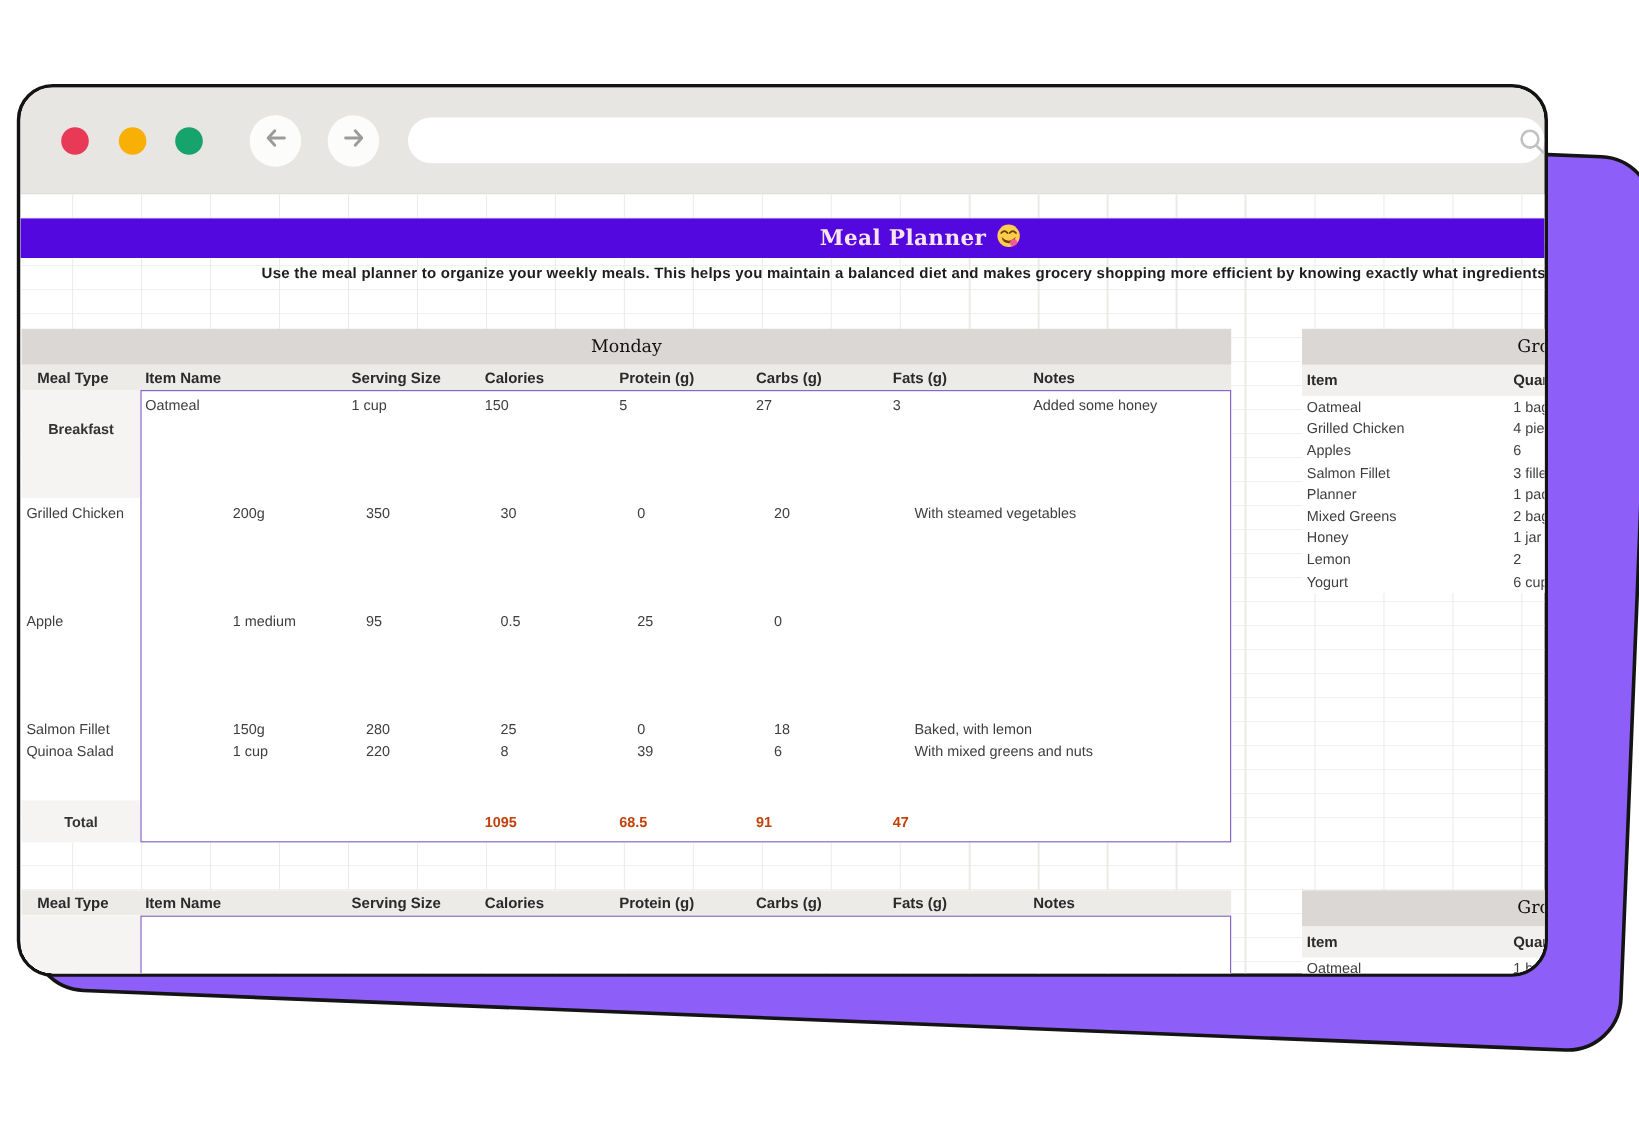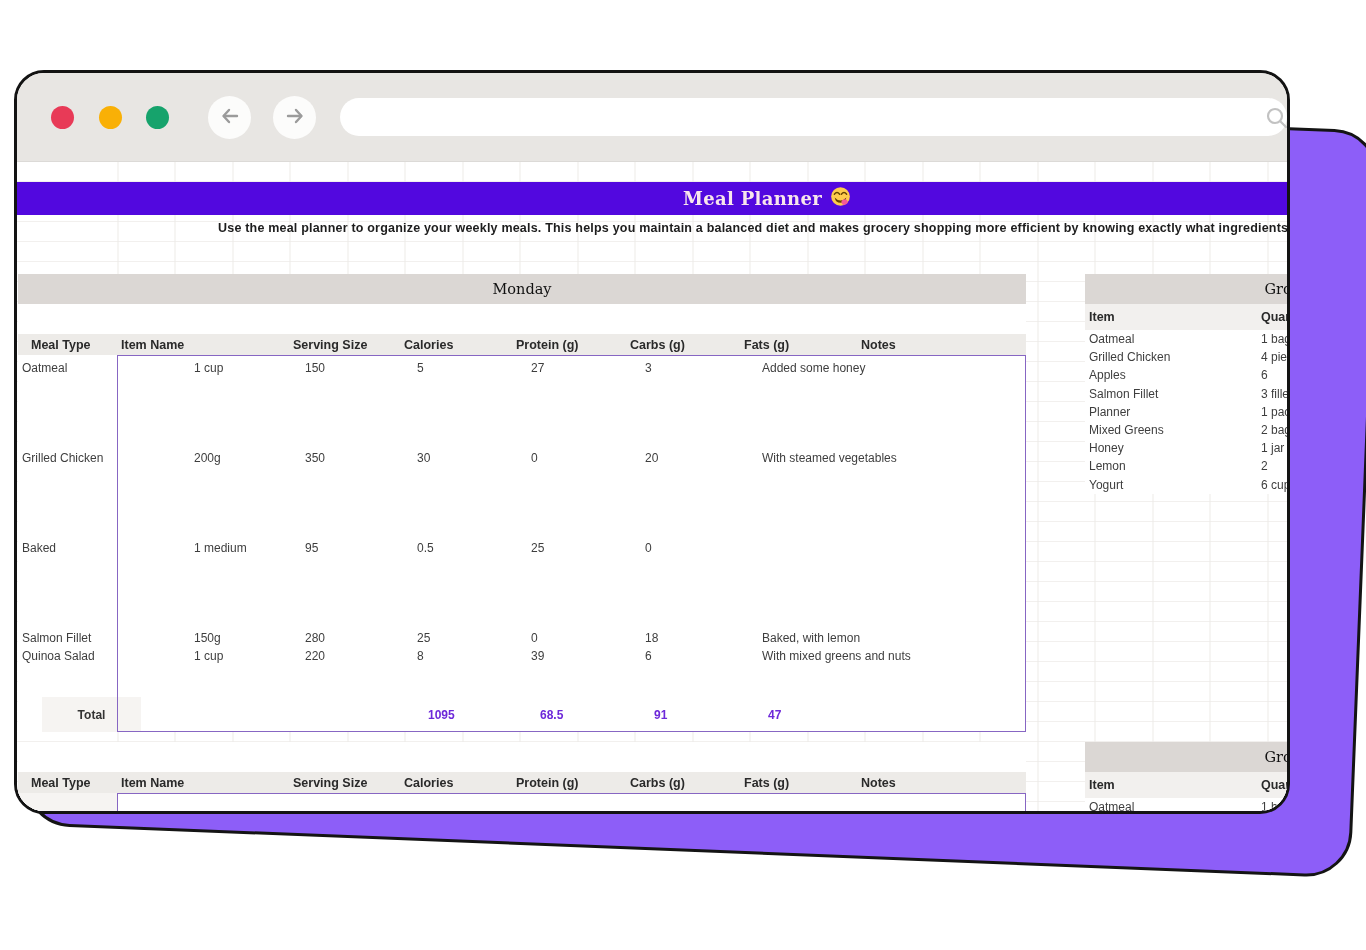--- a/index.html
+++ b/index.html
@@ -45,40 +45,40 @@
     font-size:18px;color:#F8E5EC;letter-spacing:.3px;}
   .subtitle{position:absolute;left:201px;top:59px;white-space:nowrap;
     font-size:12.5px;font-weight:bold;color:#1D1D1D;letter-spacing:.2px;}
 
   .day-section{position:absolute;left:1px;}
   .day-main{position:absolute;left:0;top:0;width:1008px;background:#fff;}
   .day-band{height:30px;line-height:30px;text-align:center;background:#DBD7D4;
     font-family:"DejaVu Serif","Liberation Serif",serif;font-weight:normal;
     font-size:14.5px;color:#111;}
   .hdr-row{display:grid;height:21px;background:#EDEBE8;align-items:center;}
-  .cols8{grid-template-columns:99px 172px 111px 112px 114px 114px 117px 169px;margin-top:30px;}
+  .cols8{grid-template-columns:99px 172px 111px 112px 114px 114px 117px 169px;}
   .cols7{grid-template-columns:172px 111px 112px 114px 114px 117px 169px;}
   .gcols{grid-template-columns:172px 278px;}
   .hdr-cell{font-size:12.5px;font-weight:bold;color:#2A2A2A;padding-left:4px;
     white-space:nowrap;overflow:hidden;}
   .hdr-cell.first{padding-left:13px;}
 
   .tbody{position:relative;background:#fff;}
   .purple-outline{position:absolute;left:99px;top:0;right:0;bottom:0;
     border:1.5px solid #8766C3;pointer-events:none;z-index:3;}
   .meal-block{display:flex;}
   .meal-cell{width:99px;flex:0 0 99px;background:#F6F4F2;text-align:center;
     font-size:12px;font-weight:bold;color:#333;padding-top:26px;box-sizing:border-box;}
   .items{flex:1;padding-top:4px;}
   .item-row{display:grid;height:18px;align-items:center;}
   .cell{font-size:12px;color:#3E3E3E;padding-left:4px;white-space:nowrap;overflow:hidden;}
   .total-row{display:flex;height:35px;}
-  .total-row .meal-cell{padding-top:11px;margin-left:24px;}
+  .total-row .meal-cell{padding-top:11px;}
   .total-vals{flex:1;display:grid;align-items:center;}
-  .total-vals .cell{font-weight:bold;color:#6d28d9;}
+  .total-vals .cell{font-weight:bold;color:#c2410c;}
 
   .grocery{position:absolute;left:1067px;top:0;width:450px;background:#fff;}
   .g-hdr{display:grid;height:26px;align-items:center;background:#F2F0EE;}
   .g-row{display:grid;height:18.2px;align-items:center;background:#fff;}
 </style>
 </head>
 <body>
 
 <div class="stage">
 
@@ -145,20 +145,21 @@
                 <div class="hdr-cell">Serving Size</div>
                 <div class="hdr-cell">Calories</div>
                 <div class="hdr-cell">Protein (g)</div>
                 <div class="hdr-cell">Carbs (g)</div>
                 <div class="hdr-cell">Fats (g)</div>
                 <div class="hdr-cell">Notes</div>
               </div>
               <div class="tbody">
                 <div class="purple-outline"></div>
                 <div class="meal-block" style="height: 90px;">
+                  <div class="meal-cell">Breakfast</div>
                   <div class="items">
                     <div class="item-row cols7">
                       <div class="cell">Oatmeal</div>
                       <div class="cell">1 cup</div>
                       <div class="cell">150</div>
                       <div class="cell">5</div>
                       <div class="cell">27</div>
                       <div class="cell">3</div>
                       <div class="cell">Added some honey</div>
                     </div>
@@ -173,21 +174,21 @@
                       <div class="cell">30</div>
                       <div class="cell">0</div>
                       <div class="cell">20</div>
                       <div class="cell">With steamed vegetables</div>
                     </div>
                   </div>
                 </div>
                 <div class="meal-block" style="height: 90px;">
                   <div class="items">
                     <div class="item-row cols7">
-                      <div class="cell">Baked</div>
+                      <div class="cell">Apple</div>
                       <div class="cell">1 medium</div>
                       <div class="cell">95</div>
                       <div class="cell">0.5</div>
                       <div class="cell">25</div>
                       <div class="cell">0</div>
                       <div class="cell"></div>
                     </div>
                   </div>
                 </div>
                 <div class="meal-block" style="height: 72px;">

